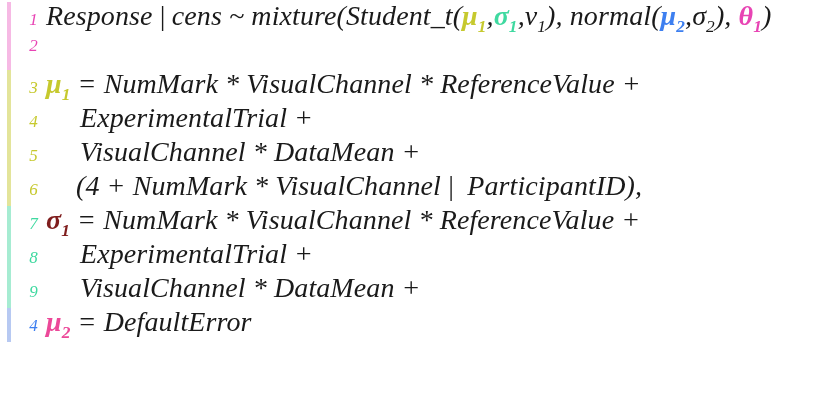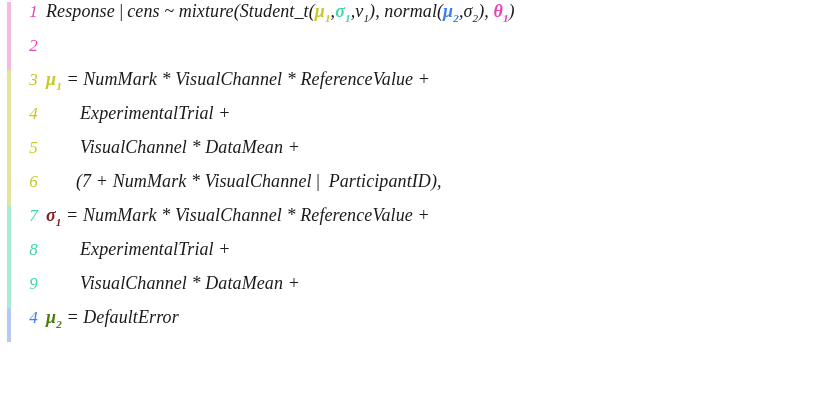--- a/index.html
+++ b/index.html
@@ -46,21 +46,21 @@
     padding-right: 8px;
     box-sizing: border-box;
     font-style: italic;
     font-size: 17px;
     letter-spacing: 0.2px;
     user-select: none;
   }
 
   .line-content {
     font-style: italic;
-    font-size: 18px;
+    font-size: 28px;
     color: #1a1a1a;
     white-space: pre;
     line-height: 1;
     letter-spacing: 0.1px;
   }
 
   .indent-1 { padding-left: 34px; }
   .indent-2 { padding-left: 30px; }
 
   .sym {
@@ -103,35 +103,35 @@
       <span class="line-content indent-1"><span style="color: rgb(26, 26, 26);">ExperimentalTrial +</span></span>
     </div>
     <div class="code-line">
       <span class="gutter-bar" style="background: rgb(227, 228, 154);"></span>
       <span class="line-number" style="color: rgb(198, 201, 46);">5</span>
       <span class="line-content indent-1"><span style="color: rgb(26, 26, 26);">VisualChannel * DataMean +</span></span>
     </div>
     <div class="code-line">
       <span class="gutter-bar" style="background: rgb(227, 228, 154);"></span>
       <span class="line-number" style="color: rgb(198, 201, 46);">6</span>
-      <span class="line-content indent-2"><span style="color: rgb(26, 26, 26);">(7 + NumMark * VisualChannel |  ParticipantID),</span></span>
+      <span class="line-content indent-2"><span style="color: rgb(26, 26, 26);">(4 + NumMark * VisualChannel |  ParticipantID),</span></span>
     </div>
     <div class="code-line">
       <span class="gutter-bar" style="background: rgb(166, 236, 210);"></span>
       <span class="line-number" style="color: rgb(63, 217, 160);">7</span>
       <span class="line-content"><span class="sym" style="color: #7f1d1d; font-family: Liberation Serif, serif;">σ<span class="sub">1</span></span><span style="color: rgb(26, 26, 26);"> = NumMark * VisualChannel * ReferenceValue +</span></span>
     </div>
     <div class="code-line">
       <span class="gutter-bar" style="background: rgb(166, 236, 210);"></span>
       <span class="line-number" style="color: rgb(63, 217, 160);">8</span>
       <span class="line-content indent-1"><span style="color: rgb(26, 26, 26);">ExperimentalTrial +</span></span>
     </div>
     <div class="code-line">
       <span class="gutter-bar" style="background: rgb(166, 236, 210);"></span>
       <span class="line-number" style="color: rgb(63, 217, 160);">9</span>
       <span class="line-content indent-1"><span style="color: rgb(26, 26, 26);">VisualChannel * DataMean +</span></span>
     </div>
     <div class="code-line">
       <span class="gutter-bar" style="background: rgb(183, 201, 242);"></span>
       <span class="line-number" style="color: rgb(61, 127, 240);">4</span>
-      <span class="line-content"><span class="sym" style="color: #4d7c0f;">μ<span class="sub">2</span></span><span style="color: rgb(26, 26, 26);"> = DefaultError</span></span>
+      <span class="line-content"><span class="sym" style="color: #ec4899;">μ<span class="sub">2</span></span><span style="color: rgb(26, 26, 26);"> = DefaultError</span></span>
     </div>
   </div>
 
 </body></html>

